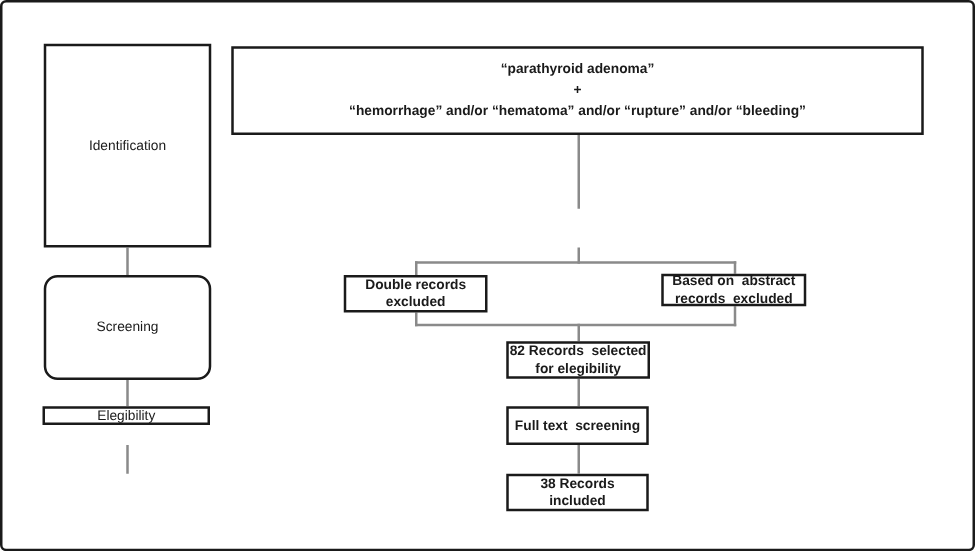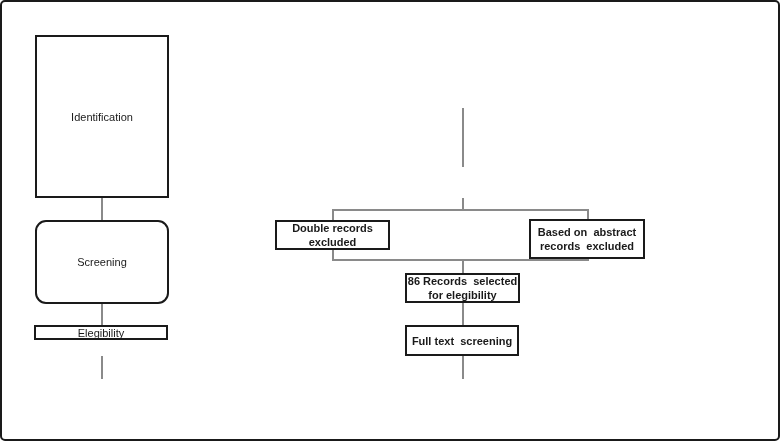--- a/index.html
+++ b/index.html
@@ -50,41 +50,45 @@
 
   <div class="box stage" style="left:33px; top:218px; width:134px; height:84px;border-radius:11px;">Screening</div>
 
   <div class="vline" style="left:99px; top:302px; height:21px;"></div>
 
   <div class="box stage" style="left:32px; top:323px; width:134px; height:15px;">Elegibility</div>
 
   <div class="vline" style="left:99px; top:354px; height:23px;"></div>
 
 
+  <div class="box query" style="left:183px; top:35px; width:554px; height:71px;">“parathyroid adenoma”
++
+“hemorrhage” and/or “hematoma” and/or “rupture” and/or “bleeding”</div>
 
   <div class="vline" style="left:460px; top:106px; height:59px;"></div>
 
 
   <div class="vline" style="left:460px; top:196px; height:13px;"></div>
 
   <div class="hline" style="left:330px; top:207px; width:257px;"></div>
   <div class="vline" style="left:330px; top:207px; height:52px;"></div>
   <div class="vline" style="left:585px; top:207px; height:52px;"></div>
   <div class="hline" style="left:330px; top:257px; width:257px;"></div>
   <div class="vline" style="left:460px; top:257px; height:14px;"></div>
 
   <div class="box flow" style="left:273px; top:218px; width:115px; height:30px;">Double records
 excluded</div>
 
-  <div class="box flow" style="left:527px; top:217px; width:116px; height:40px;text-align:center;">Based on  abstract
+  <div class="box flow" style="left:527px; top:217px; width:116px; height:26px;text-align:center;">Based on  abstract
 records  excluded</div>
 
-  <div class="box flow" style="left:403px; top:271px; width:115px; height:30px;">86 Records  selected
+  <div class="box flow" style="left:403px; top:271px; width:115px; height:30px;">82 Records  selected
 for elegibility</div>
 
   <div class="vline" style="left:460px; top:301px; height:22px;"></div>
 
   <div class="box flow" style="left:403px; top:323px; width:114px; height:31px;">Full text  screening</div>
 
   <div class="vline" style="left:460px; top:354px; height:23px;"></div>
 
+  <div class="box flow" style="left:403px; top:377px; width:114px; height:30px;">38 Records  included</div>
 
 </div>
 
 </body></html>

